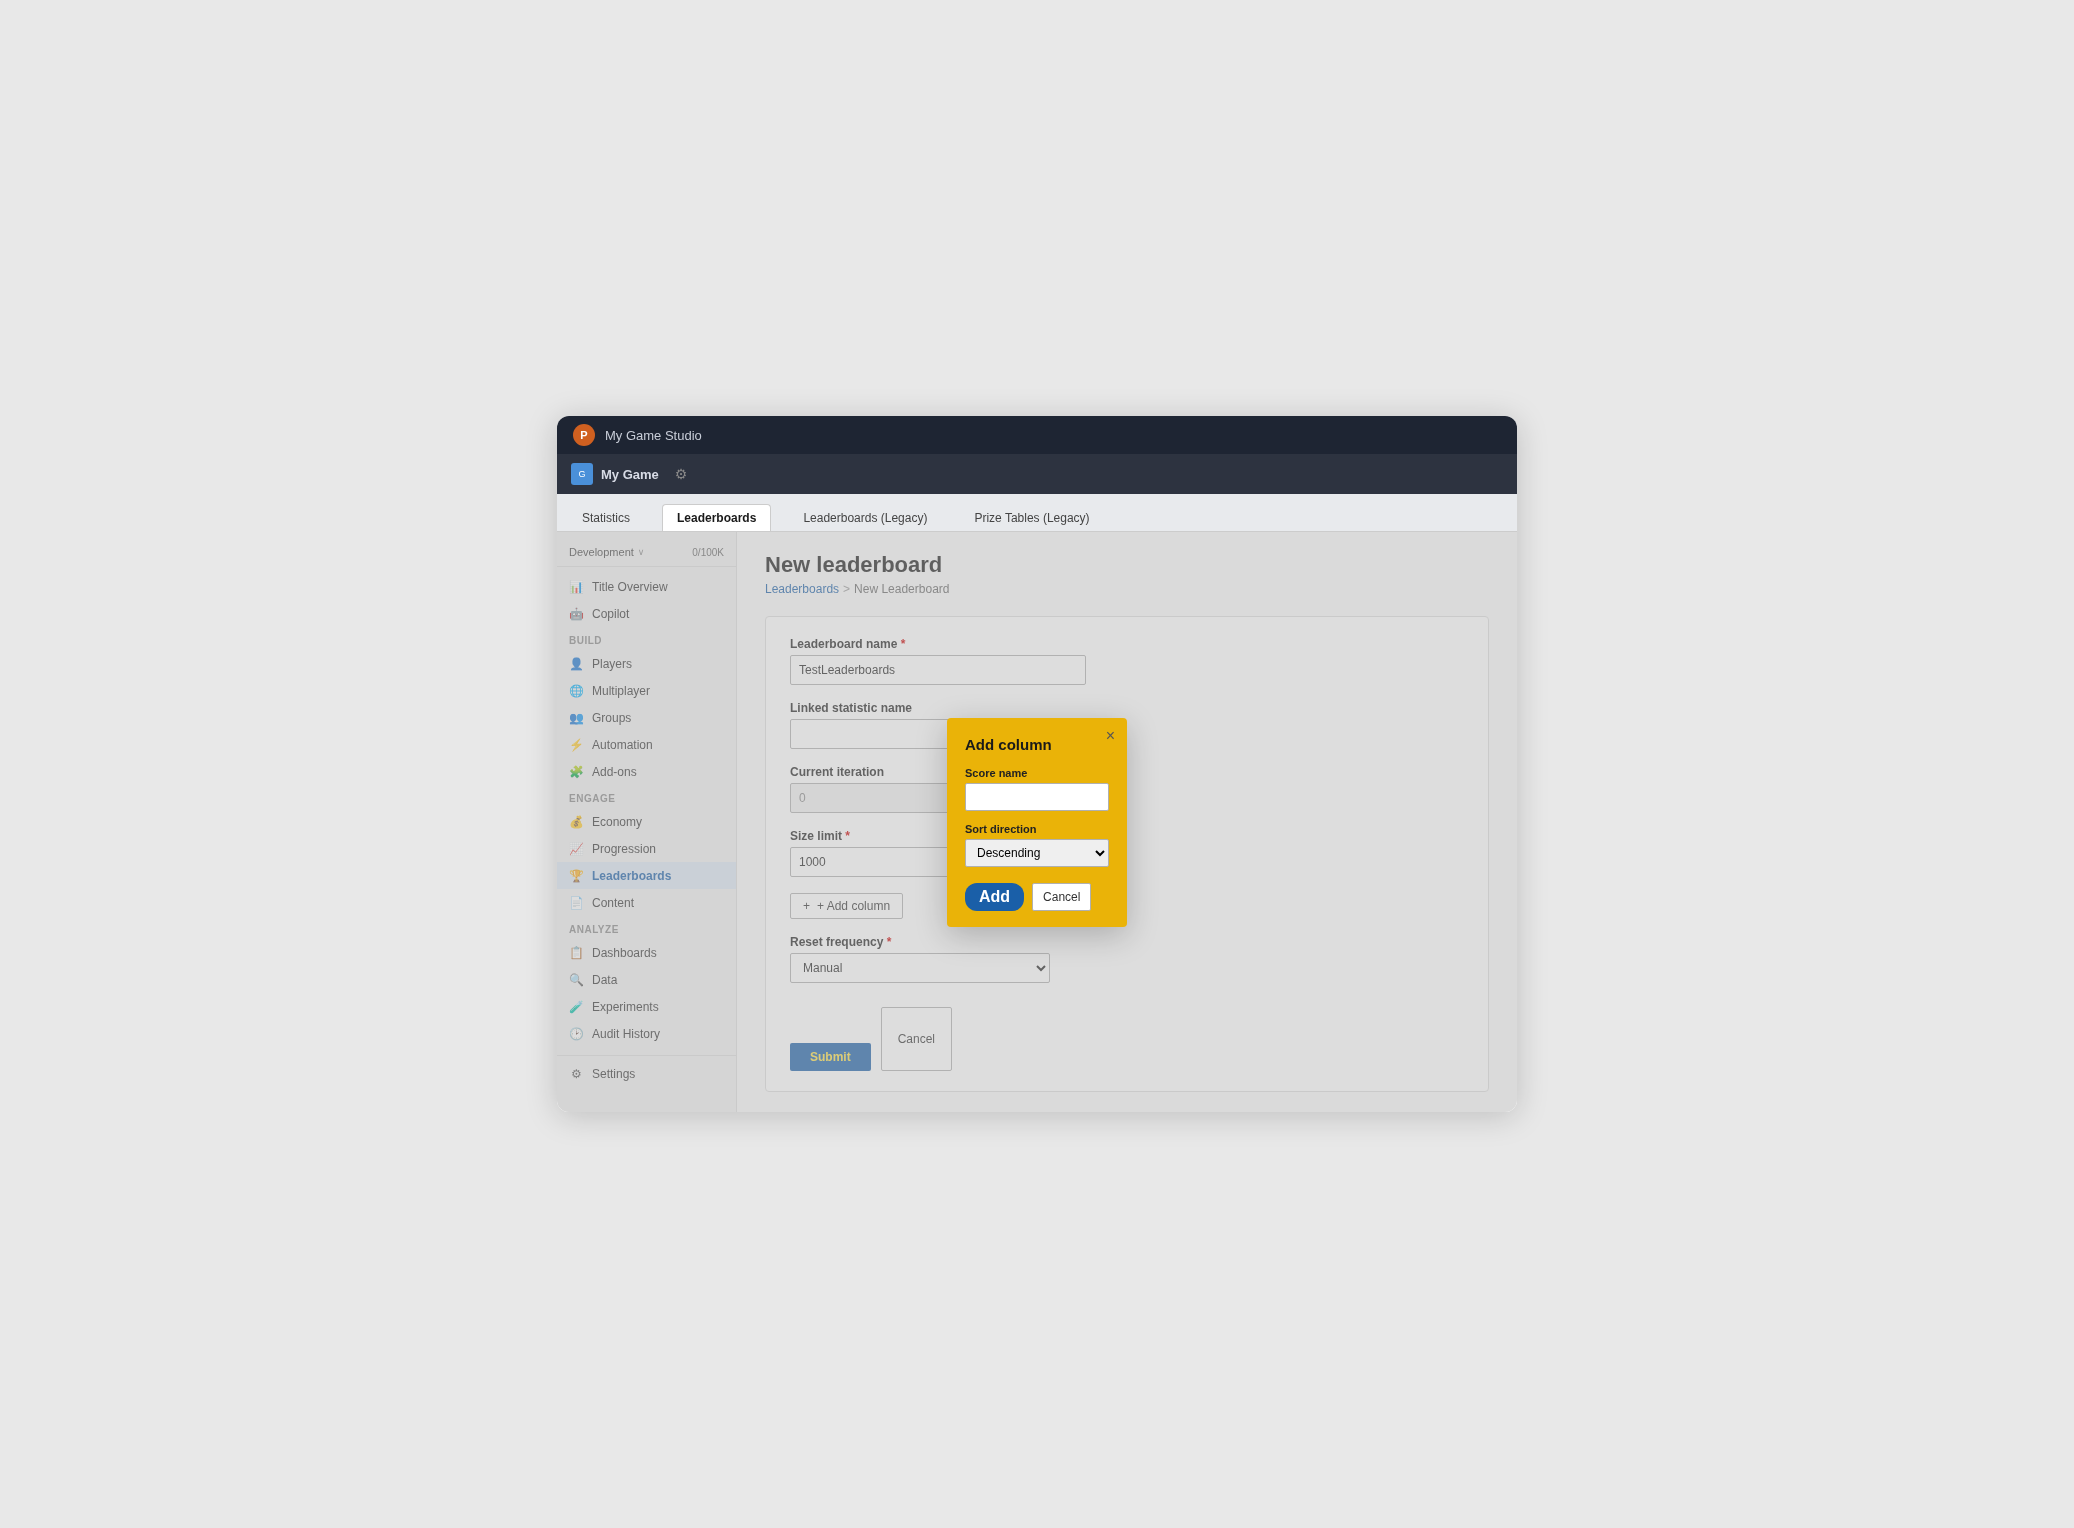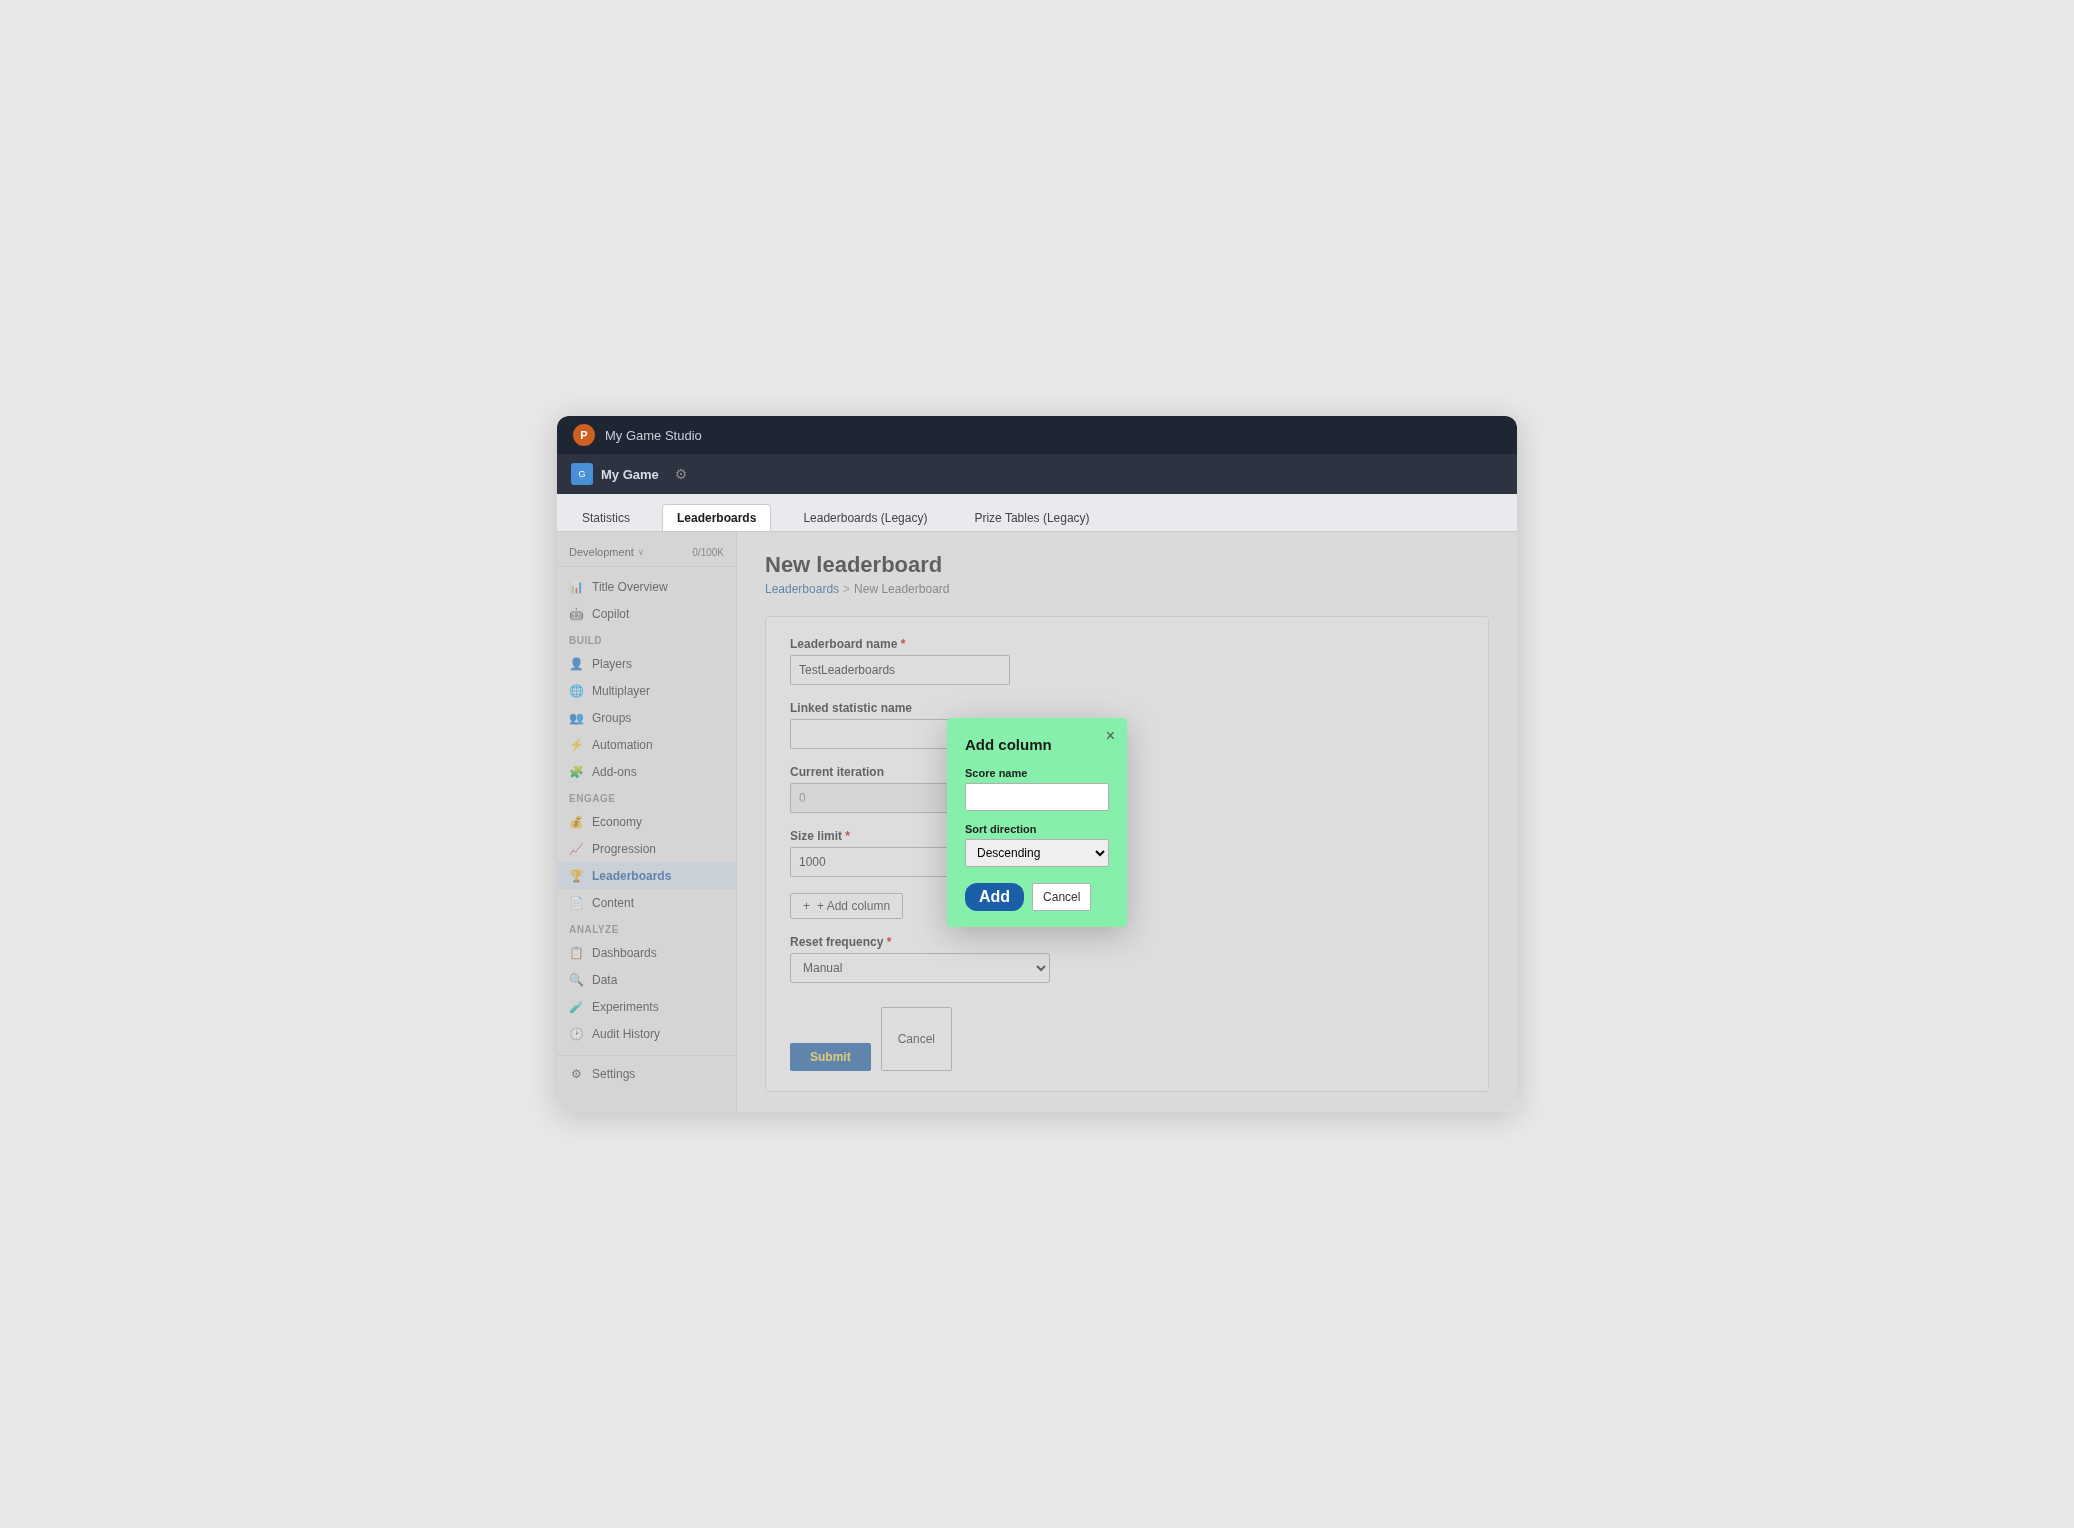--- a/index.html
+++ b/index.html
@@ -192,21 +192,21 @@
     }
     .form-label {
       font-size: 12px;
       font-weight: 600;
       color: #222;
       margin-bottom: 4px;
       display: block;
     }
     .form-label span.req { color: #c00; }
     .form-input {
-      width: 220px;
+      width: 296px;
       height: 30px;
       border: 1px solid #b0b0b0;
       border-radius: 2px;
       padding: 0 8px;
       font-size: 12px;
       color: #222;
       background: #fff;
     }
     .form-select {
       width: 260px;
@@ -279,21 +279,21 @@
     .overlay {
       position: absolute;
       inset: 0;
       background: rgba(180,180,180,0.45);
       z-index: 10;
       display: flex;
       align-items: center;
       justify-content: center;
     }
     .modal {
-      background: #86efac;
+      background: #eab308;
       border-radius: 4px;
       box-shadow: 0 8px 32px rgba(0,0,0,0.22);
       width: 180px;
       padding: 18px 18px 16px;
       position: relative;
     }
     .modal-title {
       font-size: 15px;
       font-weight: 700;
       color: #1a1a1a;

